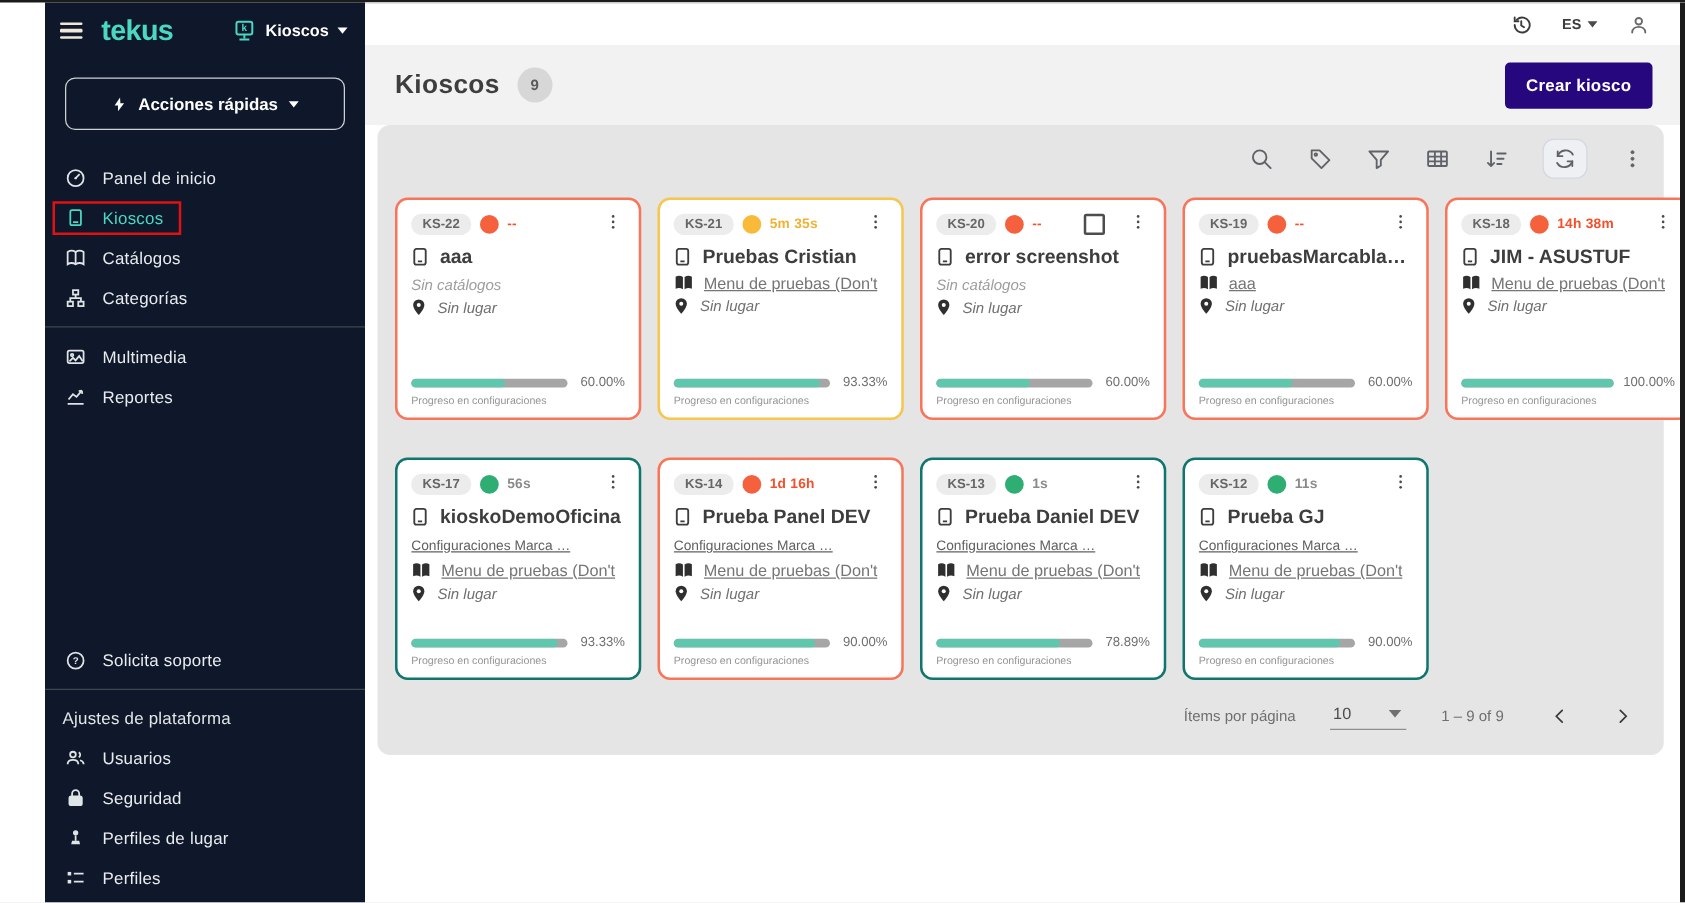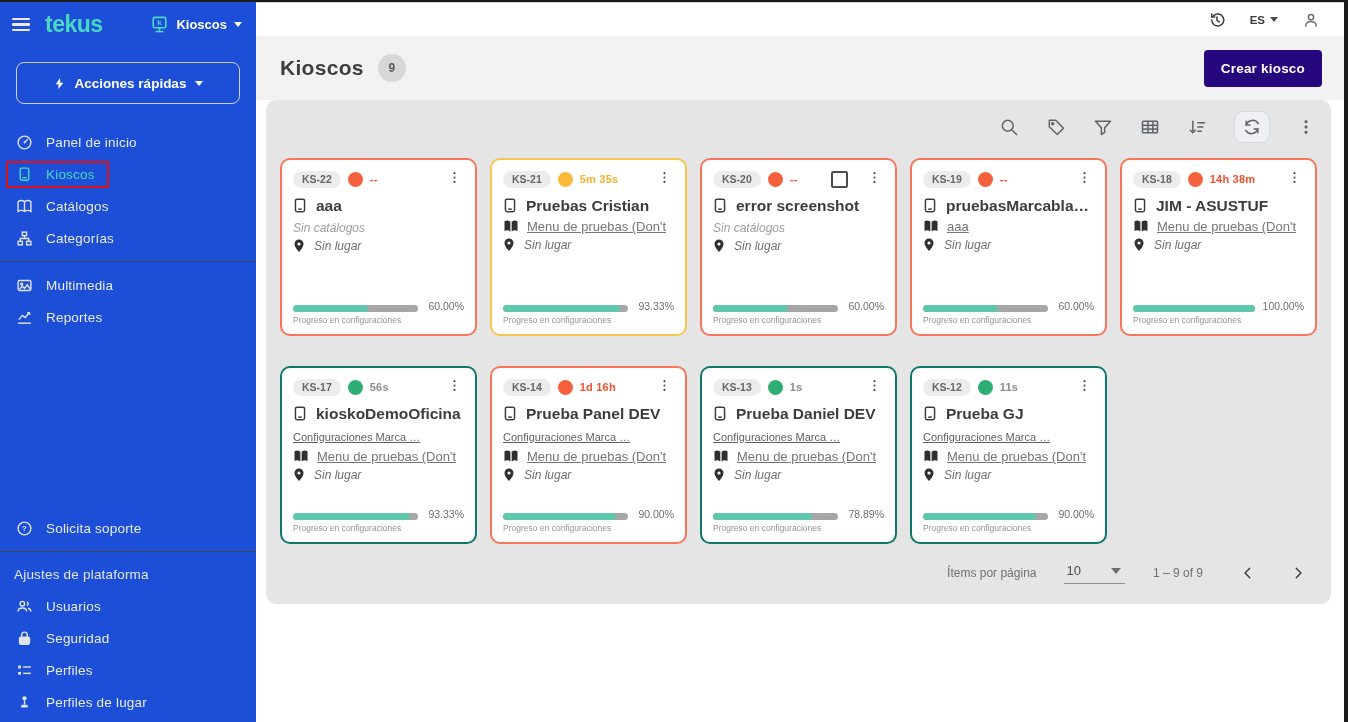--- a/index.html
+++ b/index.html
@@ -2,21 +2,21 @@
 <html><head>
 <meta charset="utf-8">
 <style>
   * { margin:0; padding:0; box-sizing:border-box; }
   html,body { width:1348px; height:722px; }
   body { font-family:"Liberation Sans","DejaVu Sans",sans-serif; background:#fff; overflow:hidden; }
   .app { width:1348px; height:722px; display:flex; position:relative; border-top:2px solid #1b1b1b; }
   .edge-right { position:absolute; top:0; right:0; width:4px; height:100%; background:#1b1b1b; z-index:50; }
 
   
-  .sidebar { width:256px; min-width:256px; height:100%; background:#1d4ed8; color:#e8ecee; display:flex; flex-direction:column; }
+  .sidebar { width:256px; min-width:256px; height:100%; background:#0f172a; color:#e8ecee; display:flex; flex-direction:column;margin-left:36px; }
   .sb-head { display:flex; align-items:center; padding:9px 14px 8px 12px; }
   .burger { display:flex; flex-direction:column; gap:3px; cursor:pointer; }
   .burger span { display:block; width:18px; height:2.5px; background:#efe8da; border-radius:1px; }
   .brand { color:#49d9c2; font-size:23px; font-weight:700; letter-spacing:-0.5px; margin-left:15px; }
   .sb-context { margin-left:auto; display:flex; align-items:center; gap:7px; cursor:pointer; }
   .sb-context .lbl { font-size:13px; color:#fff; font-weight:600; }
   .caret { width:0; height:0; border-left:4px solid transparent; border-right:4px solid transparent; border-top:5px solid #fff; }
   .qa-btn { margin:16px 16px 22px; height:42px; border:1px solid #ccd2d4; border-radius:8px; background:transparent; color:#fff;
             display:flex; align-items:center; justify-content:center; gap:9px; font-size:13.5px; font-weight:600; cursor:pointer; font-family:inherit; }
   .nav { display:flex; flex-direction:column; }
@@ -81,21 +81,21 @@
   .c-title svg { flex:none; }
   .line-nocat { font-size:12px; font-style:italic; color:#9d9d9d; margin-top:6px; }
   .line-small a { font-size:11px; color:#616161; }
   .line-small { margin-top:4px; white-space:nowrap; overflow:hidden; }
   .line-book { display:flex; align-items:center; gap:8px; margin-top:4px; min-width:0; }
   .line-book a { font-size:13px; color:#757575; white-space:nowrap; overflow:hidden; display:block; }
   a.u { text-decoration:underline; cursor:pointer; }
   .line-loc { display:flex; align-items:center; gap:9px; margin-top:4px; }
   .line-loc span { font-size:12px; font-style:italic; color:#6f6f6f; }
   .c-progress { margin-top:auto; }
-  .p-row { display:flex; align-items:flex-end; gap:8px; }
+  .p-row { display:flex; align-items:center; gap:8px; }
   .p-track { flex:1; height:7px; border-radius:4px; background:#a6a6a6; overflow:hidden; }
   .p-fill { height:100%; border-radius:4px; background:#5fc7ad; }
   .p-pct { font-size:10.5px; color:#6f6f6f; min-width:38px; text-align:right; }
   .p-caption { font-size:8.5px; color:#949494; margin-top:3px; }
 
   .paginator { display:flex; justify-content:flex-end; align-items:center; gap:28px; padding:18px 20px 14px; color:#6f6f6f; font-size:12px; }
   .pg-select { display:flex; align-items:center; gap:30px; border-bottom:1px solid #8f8f8f; padding:1px 4px 5px 2px; cursor:pointer; }
   .pg-select .v { font-size:13px; color:#4d4d4d; }
   .pg-caret { width:0; height:0; border-left:5px solid transparent; border-right:5px solid transparent; border-top:6px solid #6f6f6f; }
   .pg-range { margin-right:10px; }
@@ -225,36 +225,36 @@
           <svg width="17" height="17" viewBox="0 0 24 24" fill="none" stroke-width="2">
               <rect x="5" y="10" width="14" height="10" rx="2" fill="#dfe4e6" stroke="#dfe4e6"></rect>
               <path d="M8 10V7a4 4 0 0 1 8 0v3"></path>
             </svg>
           <span class="nv-label">Seguridad</span>
         </span>
       </div>
       <div class="nav-item">
         <span class="nav-inner">
           <svg width="17" height="17" viewBox="0 0 24 24" fill="none" stroke-width="2">
+              <circle cx="12" cy="6" r="3" fill="#dfe4e6" stroke="none"></circle>
+              <path d="M12 9v6"></path>
+              <path d="M8 15h8l1 4H7z" fill="#dfe4e6" stroke="none"></path>
+            </svg>
+          <span class="nv-label">Perfiles de lugar</span>
+        </span>
+      </div>
+      <div class="nav-item">
+        <span class="nav-inner">
+          <svg width="17" height="17" viewBox="0 0 24 24" fill="none" stroke-width="2">
               <rect x="3" y="5" width="4" height="4" fill="#dfe4e6" stroke="none"></rect>
               <line x1="10" y1="7" x2="21" y2="7"></line>
               <rect x="3" y="14" width="4" height="4" fill="#dfe4e6" stroke="none"></rect>
               <line x1="10" y1="16" x2="21" y2="16"></line>
             </svg>
           <span class="nv-label">Perfiles</span>
-        </span>
-      </div>
-      <div class="nav-item">
-        <span class="nav-inner">
-          <svg width="17" height="17" viewBox="0 0 24 24" fill="none" stroke-width="2">
-              <circle cx="12" cy="6" r="3" fill="#dfe4e6" stroke="none"></circle>
-              <path d="M12 9v6"></path>
-              <path d="M8 15h8l1 4H7z" fill="#dfe4e6" stroke="none"></path>
-            </svg>
-          <span class="nv-label">Perfiles de lugar</span>
         </span>
       </div>
     </div>
   </aside>
 
   <main class="main">
     <div class="topbar">
       <button class="icon-btn">
         <svg width="18" height="18" viewBox="0 0 24 24" fill="none" stroke="#3c3c3c" stroke-width="2" stroke-linecap="round">
             <path d="M5 12a8 8 0 1 0 2.4-5.7"></path>

